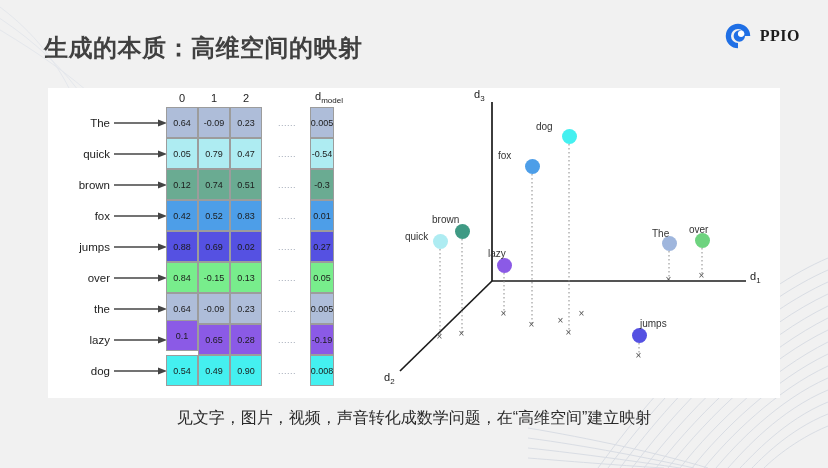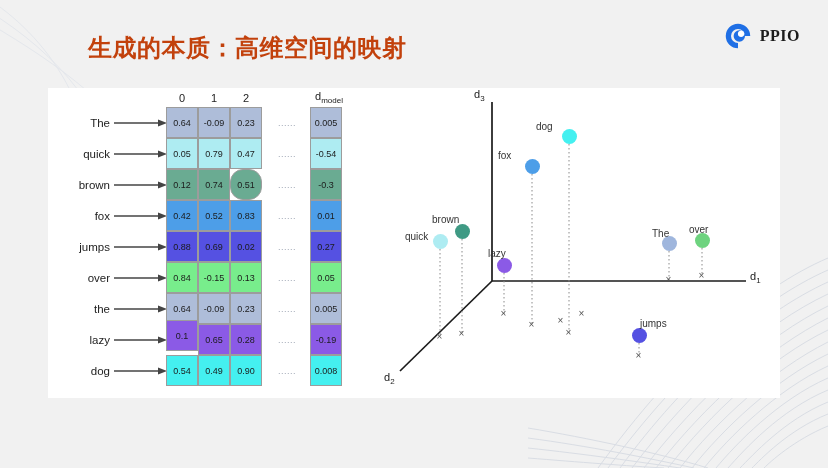--- a/index.html
+++ b/index.html
@@ -17,22 +17,22 @@
 
   
   .deco { position: absolute; right: 0; bottom: 0; width: 300px; height: 220px;
           pointer-events: none; z-index: 0; }
   .deco-tl { position: absolute; left: 0; top: 0; width: 120px; height: 90px;
              pointer-events:none; z-index:0; }
 
   
   .title {
     position: absolute; left: 44px; top: 32px;
-    font-size: 24px; font-weight: bold; color: #c2410c;
-    letter-spacing: .5px; white-space: nowrap; z-index: 3; margin-left: 44px;
+    font-size: 24px; font-weight: bold; color: #404040;
+    letter-spacing: .5px; white-space: nowrap; z-index: 3;
   }
   .brand {
     position: absolute; right: 28px; top: 22px;
     display: flex; align-items: center; gap: 8px; z-index: 3;
   }
   .brand-mark { width: 28px; height: 28px; flex: none; }
   .brand-text { font-size: 16px; font-weight: 600; color: #1b1b1b;
                 font-family: "Liberation Serif", serif; letter-spacing: .5px; }
 
   
@@ -59,21 +59,21 @@
     position: absolute; width: 32px; height: 31px;
     border: 1px solid #9c9c9c;
     font-size: 9px; color: #1b1b1b;
     display: flex; align-items: center; justify-content: center;
   }
   .dots {
     position: absolute; width: 38px; text-align: center;
     font-size: 9px; color: #9aa3b0; letter-spacing: .5px;
   }
   .dcell {
-    position: absolute; width: 32px; height: 31px;
+    position: absolute; width: 24px; height: 31px;
     border: 1px solid #9c9c9c;
     font-size: 9px; color: #1b1b1b;
     display: flex; align-items: center; justify-content: center;
   }
 
   
   .plotwrap { position: absolute; left: 336px; top: 0; width: 396px; height: 220px; }
   .axlabel { position: absolute; font-size: 11px; color: #222; }
   .axlabel .sb { font-size: 8px; vertical-align: sub; }
   .pt {
@@ -165,21 +165,21 @@
           <div class="cell" style="left: 182px; top: 50px; background: rgb(174, 236, 242);">0.47</div>
           <div class="dots" style="left: 220px; top: 61px;">......</div>
           <div class="dcell" style="left: 262px; top: 50px; background: rgb(174, 236, 242);">-0.54</div>
           <div class="wordlbl" style="left: 0px; top: 91px;">brown</div>
           <svg class="arrow" viewBox="0 0 54 10" style="position: absolute; left: 66px; top: 92px;">
             <line x1="0" y1="5" x2="44" y2="5" stroke="#444" stroke-width="1.3"></line>
             <polygon points="44,1.5 53,5 44,8.5" fill="#444"></polygon>
           </svg>
           <div class="cell" style="left: 118px; top: 81px; background: rgb(106, 171, 146);">0.12</div>
           <div class="cell" style="left: 150px; top: 81px; background: rgb(106, 171, 146);">0.74</div>
-          <div class="cell" style="left: 182px; top: 81px; background: rgb(106, 171, 146); border-radius: 13px;">0.51</div>
+          <div class="cell" style="left: 182px; top: 81px; background: rgb(106, 171, 146);">0.51</div>
           <div class="dots" style="left: 220px; top: 92px;">......</div>
           <div class="dcell" style="left: 262px; top: 81px; background: rgb(106, 171, 146);">-0.3</div>
           <div class="wordlbl" style="left: 0px; top: 122px;">fox</div>
           <svg class="arrow" viewBox="0 0 54 10" style="position: absolute; left: 66px; top: 123px;">
             <line x1="0" y1="5" x2="44" y2="5" stroke="#444" stroke-width="1.3"></line>
             <polygon points="44,1.5 53,5 44,8.5" fill="#444"></polygon>
           </svg>
           <div class="cell" style="left: 118px; top: 112px; background: rgb(77, 158, 232);">0.42</div>
           <div class="cell" style="left: 150px; top: 112px; background: rgb(77, 158, 232);">0.52</div>
           <div class="cell" style="left: 182px; top: 112px; background: rgb(77, 158, 232);">0.83</div>
@@ -293,14 +293,15 @@
           <div class="pt" style="left: 247.5px; top: 239.5px; background: rgb(85, 81, 226);"></div>
           <div class="ptlbl" style="left: 256px; top: 230px;">jumps</div>
           <div class="xmark" style="left: 251.5px; top: 263px;">×</div>
           <div class="xmark" style="left: 173.5px; top: 228px;">×</div>
           <div class="xmark" style="left: 194.5px; top: 221px;">×</div>
         </div>
     </div>
 
   </div>
 
+  <div class="caption">见文字，图片，视频，声音转化成数学问题，在“高维空间”建立映射</div>
 
 </div>
 
 </body></html>

